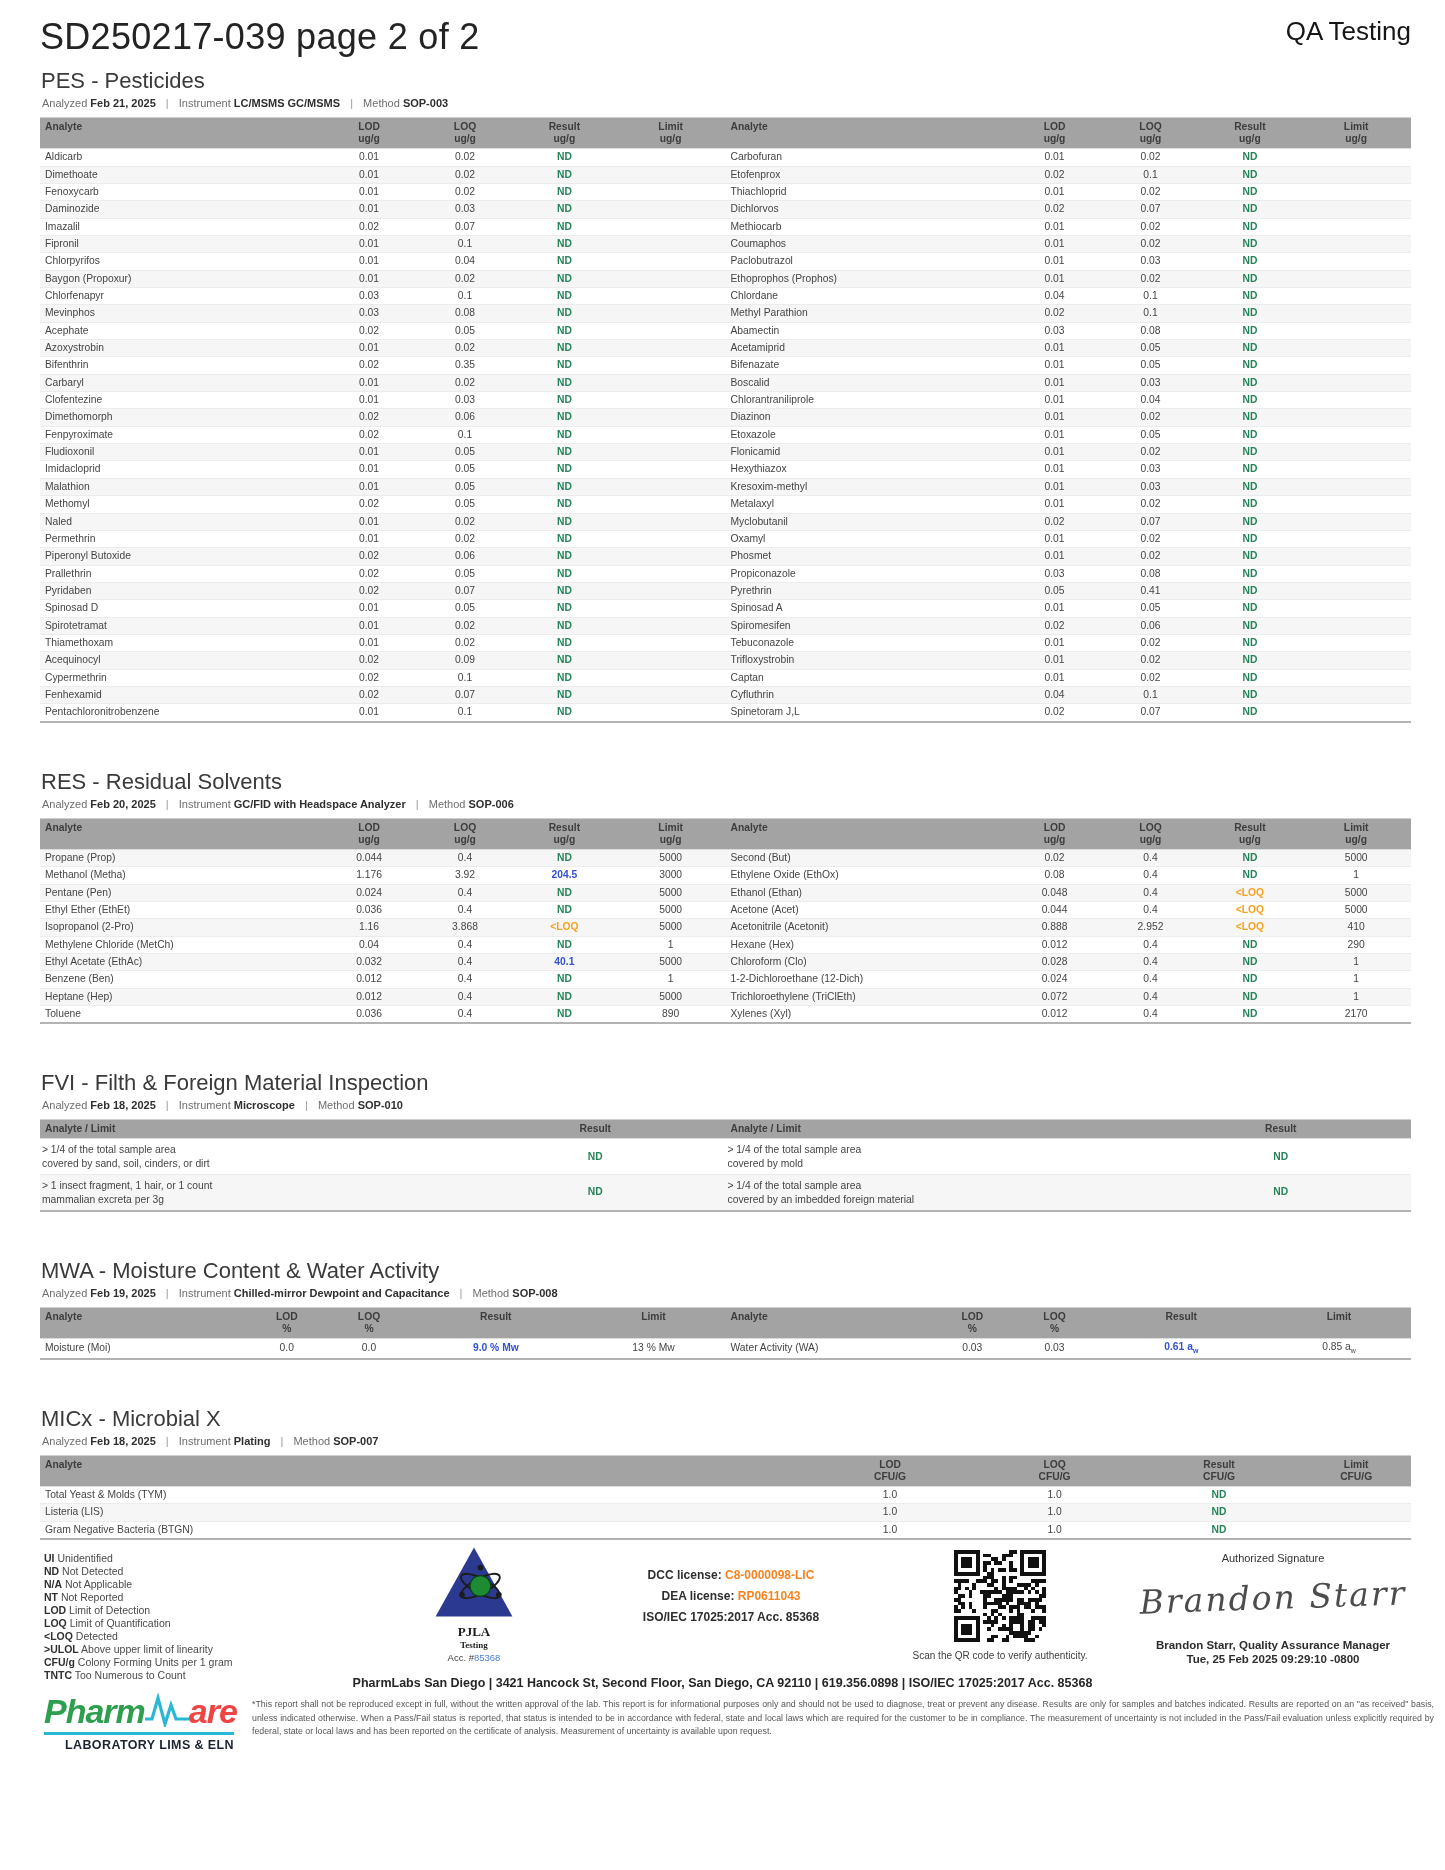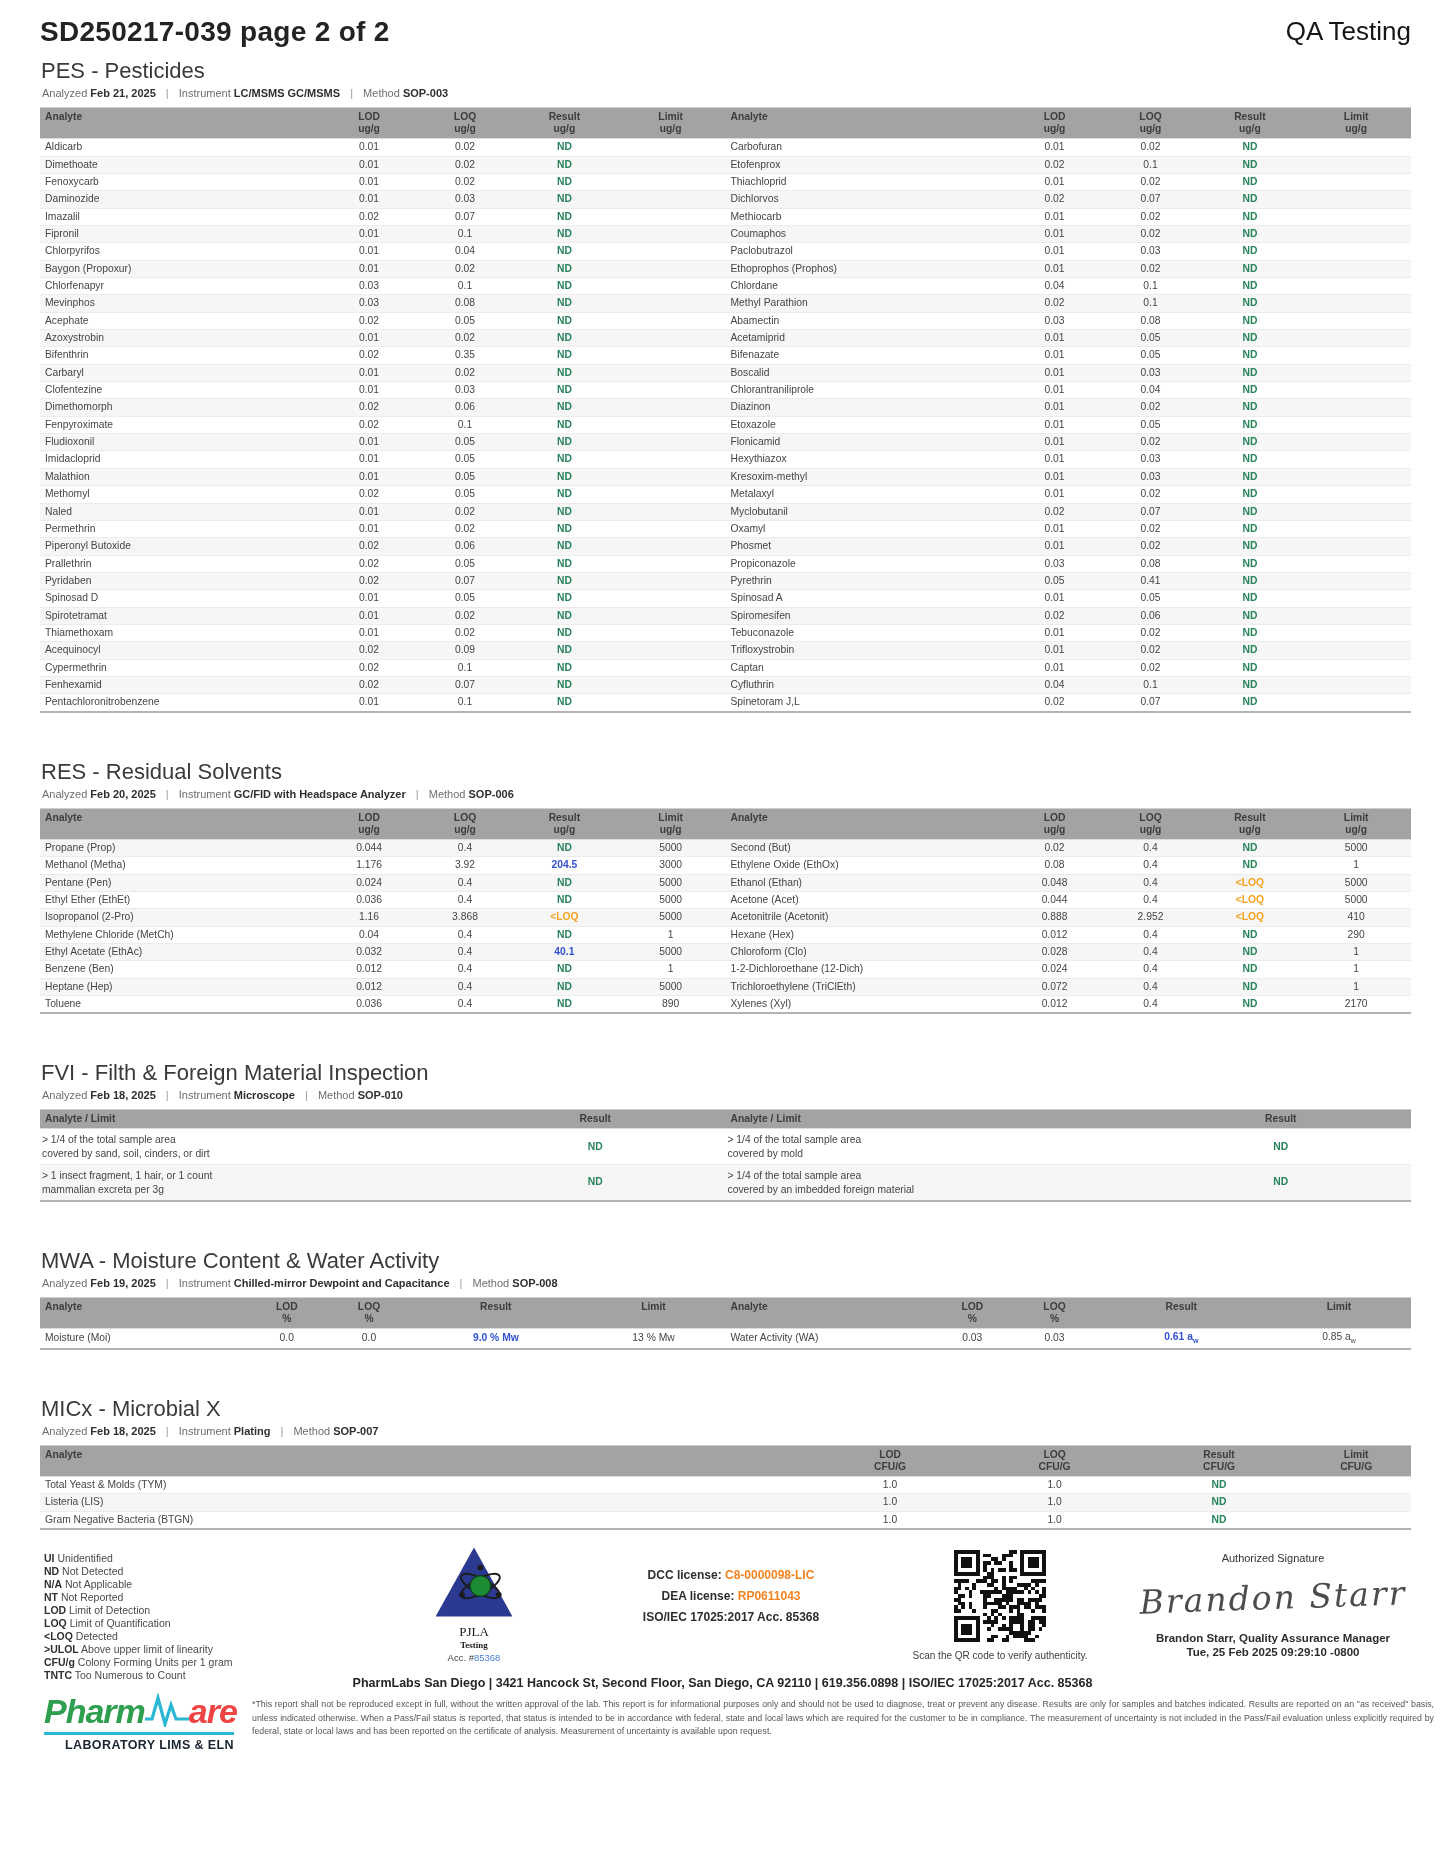--- a/index.html
+++ b/index.html
@@ -1,20 +1,20 @@
 <!DOCTYPE html>
 <html><head>
 <meta charset="utf-8">
 <style>
   html,body{margin:0;padding:0}
   body{width:1445px;height:1870px;background:#fff;position:relative;overflow:hidden;
        font-family:"Liberation Sans",sans-serif;color:#3c3c3c;}
   .page{padding:16px 34px 0 40px}
   .h1row{display:flex;justify-content:space-between;align-items:flex-start}
-  .h1{font-size:28px;font-weight:bold;color:#232323;letter-spacing:.3px}
+  .h1{font-size:36px;font-weight:normal;color:#232323;letter-spacing:.3px}
   .qa{font-size:26px;color:#161616;font-weight:normal}
 
   .section{margin-top:46px}
   .section.first{margin-top:10px}
   .sec-title{font-size:22px;font-weight:normal;color:#3a3a3a;margin:0 0 3px 1px}
   .meta{font-size:11px;color:#6e6e6e;margin:1px 0 8px 2px}
   .m-val{color:#2f2f2f;font-weight:bold}
   .m-sep{margin:0 7px;color:#999}
 
   table{border-collapse:collapse;table-layout:fixed;font-size:10.3px;width:100%}
@@ -33,34 +33,34 @@
   .res-nd{color:#27835a;font-weight:bold}
   .res-val{color:#3351d1;font-weight:bold}
   .res-loq{color:#f5a21f;font-weight:bold}
   sub{font-size:7px}
 
   
   .fblock{position:absolute}
   .f-legend{left:44px;top:1552px;font-size:10.5px;line-height:13px;color:#4a4a4a}
   .legend-line b{color:#303030}
   .f-pjla{left:414px;top:1546px;width:120px;text-align:center}
-  .pjla-name{font-family:"Liberation Serif",serif;font-weight:normal;font-size:13px;color:#1c1c1c;margin-top:2px}
+  .pjla-name{font-family:"Liberation Serif",serif;font-weight:bold;font-size:13px;color:#1c1c1c;margin-top:2px}
   .pjla-sub{font-family:"Liberation Serif",serif;font-weight:bold;font-size:9px;color:#1c1c1c}
   .pjla-acc{font-size:9.5px;color:#3c3c3c;margin-top:2px}
   .pjla-acc .num{color:#4a7fd4}
   .f-lic{left:596px;top:1568px;width:270px;text-align:center;font-size:12px;color:#2e2e2e;font-weight:bold}
   .f-lic div{margin-bottom:7px}
   .lic-val{color:#f5831f}
   .f-qr{left:888px;top:1550px;width:224px;text-align:center}
   .qr-caption{font-size:10px;color:#3e3e3e;margin-top:4px}
   .f-sig{left:1108px;top:1552px;width:330px;text-align:center}
   .sig-head{font-size:11px;color:#333}
   .sig-script{font-family:"DejaVu Serif",serif;font-style:italic;font-size:33px;color:#4c4c4c;
               margin-top:14px;transform:rotate(-2deg);letter-spacing:2px}
-  .sig-name{font-size:11.5px;font-weight:bold;color:#2d2d2d;margin-top:15px}
+  .sig-name{font-size:11.5px;font-weight:bold;color:#2d2d2d;margin-top:22px}
   .sig-date{font-size:11.5px;font-weight:bold;color:#2d2d2d;margin-top:2px}
   .f-address{left:0;top:1676px;width:100%;text-align:center;font-size:12.5px;font-weight:bold;color:#262626}
   .f-disc{left:252px;top:1698px;width:1182px;font-size:8.8px;line-height:1.55;color:#555;text-align:justify}
   .f-pw{left:44px;top:1692px;width:190px}
   .pw-top{display:flex;align-items:flex-end}
   .pw-green{font-size:34px;font-weight:bold;font-style:italic;color:#2e9e4f;letter-spacing:-1px}
   .pw-cyan{font-size:34px;font-weight:bold;font-style:italic;color:#ef4444;letter-spacing:-1px}
   .pw-underline{height:3px;background:#29b7d3;margin-top:1px}
   .pw-sub{font-size:12.5px;font-weight:bold;color:#1b2430;text-align:right;letter-spacing:.4px;margin-top:3px}
 </style>

